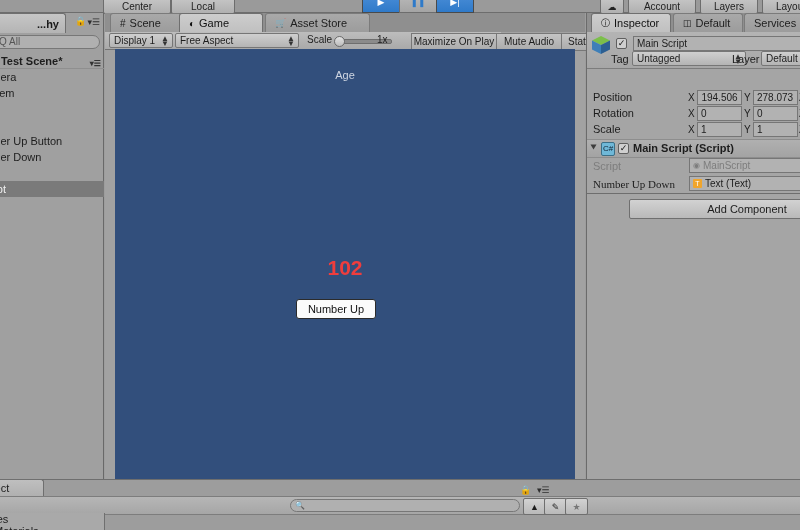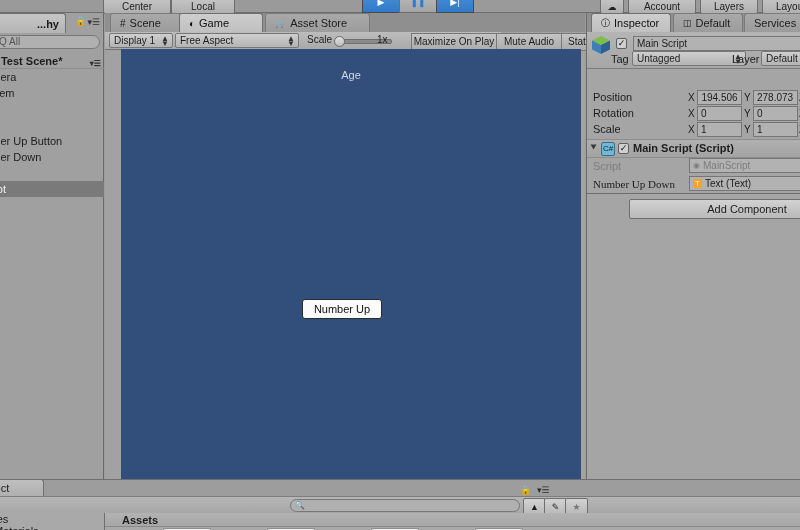--- a/index.html
+++ b/index.html
@@ -72,21 +72,21 @@
   .gametoolbar{position:absolute;left:0;top:19px;width:396px;height:17px;
                background:linear-gradient(#bdbdbd,#a9a9a9);border-bottom:1px solid #737373;}
   .gtb-item{position:absolute;top:1px;}
   .seg{position:absolute;top:1px;height:15px;line-height:14px;font-size:10px;
        background:linear-gradient(#c4c4c4,#ababab);border:1px solid #777;box-sizing:border-box;
        display:flex;align-items:center;justify-content:center;padding:8px 5px;white-space:nowrap;}
   .slider-track{position:absolute;height:3px;background:#8b8b8b;border:1px solid #6e6e6e;border-radius:2px;top:7px;}
   .slider-knob{position:absolute;width:9px;height:9px;border-radius:50%;
                background:linear-gradient(#e3e3e3,#bcbcbc);border:1px solid #6b6b6b;top:4px;}
 
-  .gameview{position:absolute;left:16px;top:36px;width:460px;height:434px;background:#324f7c;overflow:hidden;}
+  .gameview{position:absolute;left:10px;top:36px;width:460px;height:434px;background:#324f7c;overflow:hidden;}
   .game-title{position:absolute;width:100%;text-align:center;color:#cfd6e2;font-size:11px;}
   .game-number{position:absolute;width:100%;text-align:center;color:#ef3d3d;font-size:21px;font-weight:bold;}
   .game-btn{position:absolute;background:#fbfbfb;border:1px solid #2b2b2b;border-radius:3px;
             font-size:11px;color:#111;display:flex;align-items:center;justify-content:center;}
 
   .gamefoot{position:absolute;left:0;top:470px;width:480px;height:12px;background:#a2a2a2;}
   .gamefoot .ic{position:absolute;top:1px;font-size:9px;color:#3b3b3b;}
 
   
   .insp{left:586px;top:13px;width:214px;height:466px;background:#a0a0a0;border-left:1px solid #6b6b6b;}
@@ -249,20 +249,21 @@
       <div class="seg" style="left:492px;width:52px;">
         <span>Gizmos</span>
       </div>
       <div class="seg" style="left:543px;width:13px;">
         <span style="font-size:7px;">▾</span>
       </div>
     </div>
 
     <div class="gameview">
       <div class="game-title" style="top:20px;">Age</div>
+      <div class="game-number" style="top:207px;">102</div>
       <div class="game-btn" style="left:181px;top:250px;width:78px;height:18px;">
         <span>Number Up</span>
       </div>
     </div>
 
     <div class="gamefoot">
       <span class="ic" style="left:378px;">🔒</span>
       <span class="ic" style="left:396px;">▾☰</span>
     </div>
   </div>
@@ -394,27 +395,15 @@
 
     <div class="proj-left">
       <div style="position:absolute;left:0;top:0;height:12px;line-height:12px;font-size:11px;white-space:nowrap;">
         <span style="margin-left:-18px;">...ites</span>
       </div>
       <div style="position:absolute;left:0;top:12px;height:12px;line-height:12px;font-size:11px;white-space:nowrap;">
         <span style="margin-left:-6px;">Materials</span>
       </div>
     </div>
 
-    <div class="proj-right">
-      <div class="assets-bar">
-        <span>Assets</span>
-      </div>
-      <div class="thumb" style="left:58px;"></div>
-      <div class="thumb" style="left:162px;"></div>
-      <div class="thumb" style="left:266px;"></div>
-      <div class="thumb" style="left:370px;"></div>
-      <svg style="position:absolute;left:120px;top:15px;" width="36" height="14">
-        <polygon points="0,14 36,2 36,14" fill="#1c1c1c"></polygon>
-      </svg>
-    </div>
   </div>
 
 </div>
 
 </body></html>

